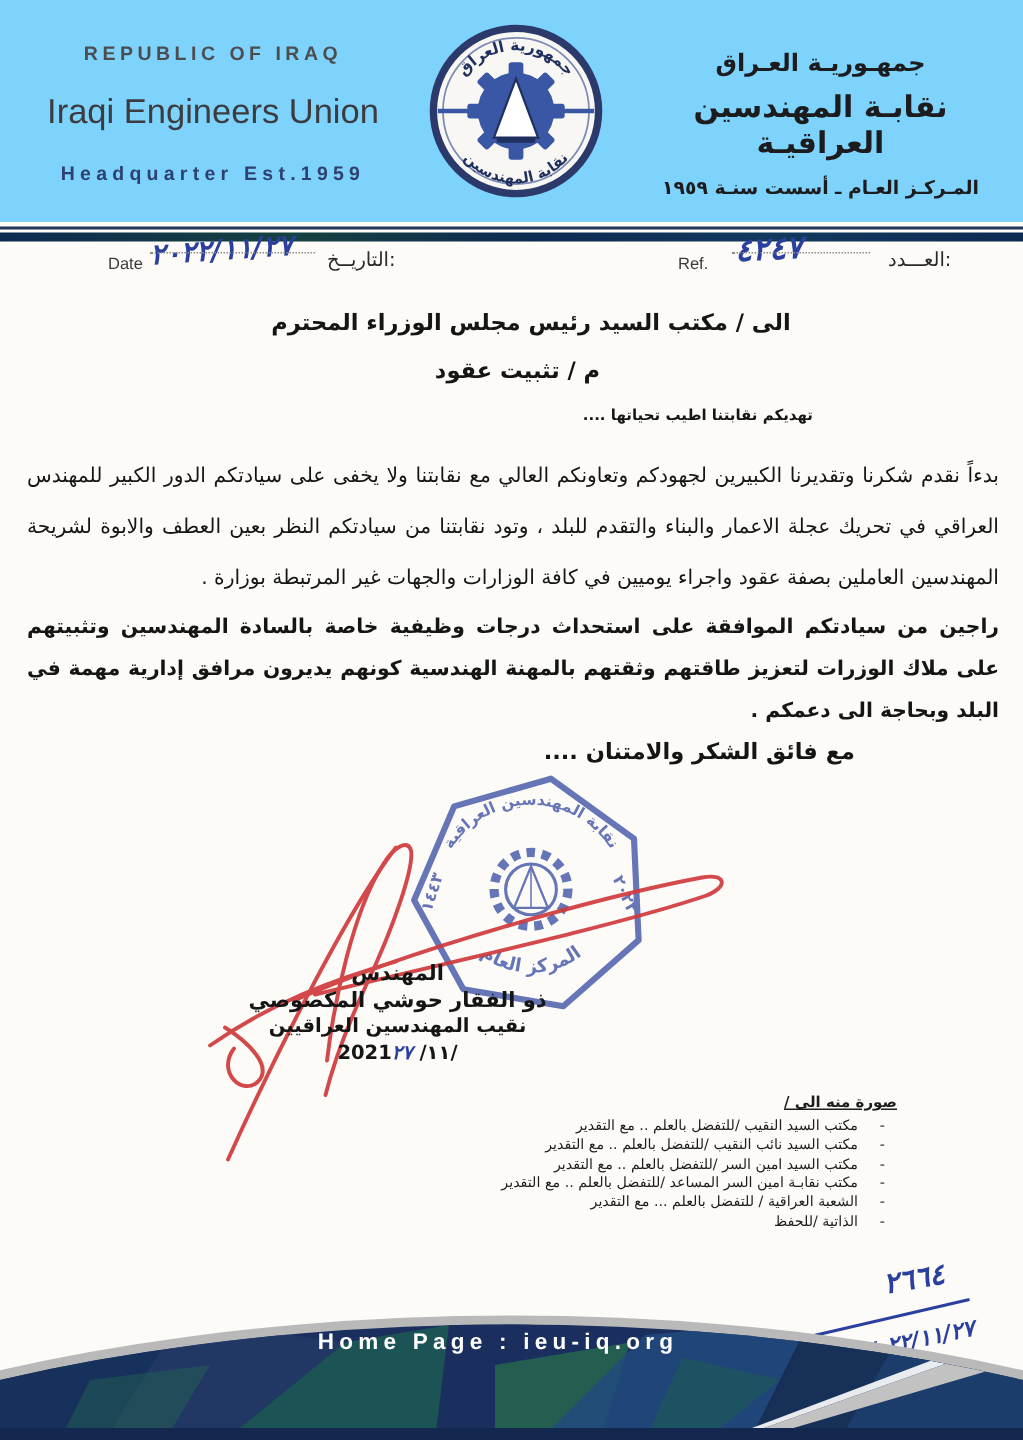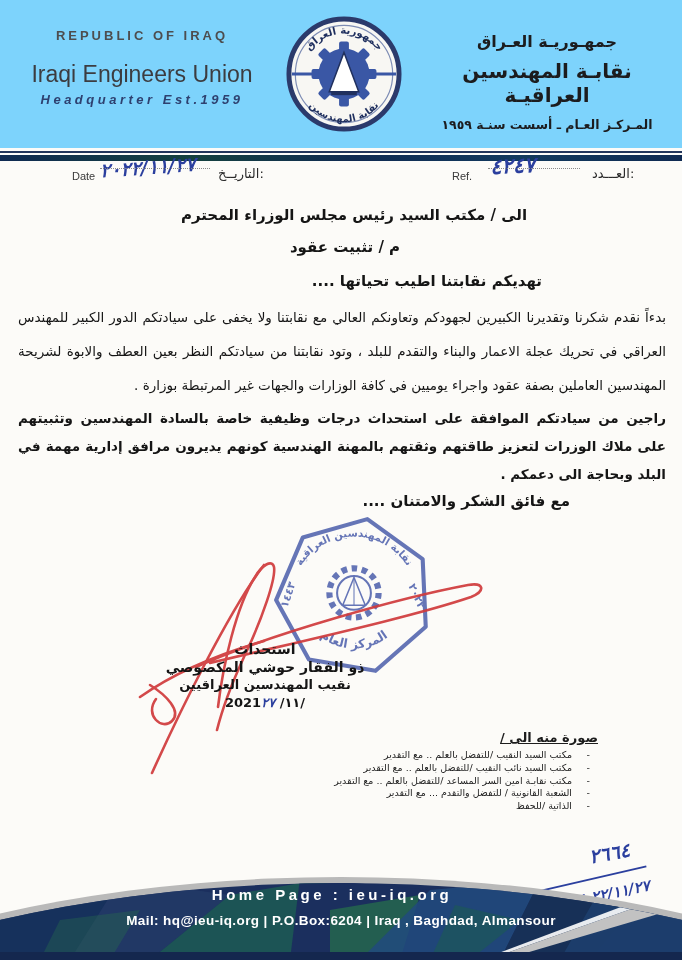--- a/index.html
+++ b/index.html
@@ -3,56 +3,56 @@
 <meta charset="utf-8">
 <style>
   html,body{margin:0;padding:0;background:#e8e8e8;}
   .page{position:relative;width:682px;height:960px;background:#fcfbf8;overflow:hidden;
         font-family:"DejaVu Sans",sans-serif;}
   
   .header{position:absolute;top:0;left:0;width:682px;height:148px;background:#7dd3fc;}
   .header-en{position:absolute;left:14px;top:28px;width:256px;text-align:center;}
   .en1{font-family:"Liberation Sans",sans-serif;font-size:13px;letter-spacing:3px;color:#4d4d4f;font-weight:bold;}
   .en2{font-family:"Liberation Sans",sans-serif;font-size:23px;color:#3c3c40;margin-top:18px;}
-  .en3{font-family:"Liberation Sans",sans-serif;font-size:13px;letter-spacing:3.5px;color:#2e4170;font-weight:bold;margin-top:4px;font-style:italic;}
+  .en3{font-family:"Liberation Sans",sans-serif;font-size:13px;letter-spacing:3.5px;color:#2e4170;font-weight:bold;margin-top:20px;}
   .logo{position:absolute;left:285px;top:14px;}
   .header-ar{position:absolute;right:10px;top:20px;width:250px;text-align:center;color:#1c1c1e;margin-top:12px;}
   .ar1{font-size:16px;font-weight:bold;letter-spacing:1px;}
   .ar2{font-size:20px;font-weight:bold;margin-top:8px;}
   .ar3{font-size:12.5px;font-weight:bold;margin-top:10px;}
   .rule-thin{position:absolute;left:0;top:151px;width:682px;height:2px;background:#23365c;}
   .rule-thick{position:absolute;left:0;top:155px;width:682px;height:6px;
       background:linear-gradient(90deg,#0f2a52,#15423f 28%,#0f2a52 52%,#123a5e 76%,#0f2a52);}
   
   .meta-label-en{position:absolute;font-family:"Liberation Sans",sans-serif;font-size:11px;color:#3a3a3a;}
   .meta-label-ar{position:absolute;font-size:13px;font-weight:normal;color:#2a2a2a;}
   .hand{color:#2b3f9e;font-style:italic;font-weight:bold;}
   .hand-date-top{position:absolute;left:100px;top:156px;font-size:19px;letter-spacing:1px;transform:rotate(-4deg);}
   .hand-ref{position:absolute;left:490px;top:154px;font-size:21px;letter-spacing:7px;transform:rotate(-3deg);}
   .leader{position:absolute;border-bottom:1.5px dotted #8a8a8a;}
   
   .arabic{direction:rtl;color:#151515;}
   .to-line{position:absolute;top:206px;left:0;width:660px;text-align:center;font-size:15px;font-weight:bold;padding-left:24px;}
   .subject-line{position:absolute;top:238px;left:0;width:690px;text-align:center;font-size:15px;font-weight:bold;}
-  .greeting{position:absolute;top:272px;right:140px;font-size:15px;font-weight:bold;}
+  .greeting{position:absolute;top:272px;right:140px;font-size:10px;font-weight:bold;}
   .para1{position:absolute;top:300px;right:16px;width:648px;font-size:13.5px;line-height:34px;text-align:justify;}
   .para2{position:absolute;top:404px;right:16px;width:648px;font-size:13.5px;line-height:28px;text-align:justify;font-weight:bold;}
   .closing{position:absolute;top:492px;right:112px;font-size:15px;font-weight:bold;}
   
   .stamp-svg{position:absolute;left:266px;top:514px;opacity:0.88;}
   .sig-svg{position:absolute;left:122px;top:545px;}
   .sig-block{position:absolute;left:120px;top:641px;width:290px;text-align:center;font-weight:bold;}
   .sig-title{font-size:14px;}
   .sig-name{font-size:14px;margin-top:2px;}
   .sig-pos{font-size:13px;margin-top:2px;}
   .sig-date{font-size:13px;margin-top:3px;letter-spacing:2px;}
   .sig-date .hand-inline{color:#2b3f9e;font-style:italic;}
   
   .cc{position:absolute;top:730px;right:84px;width:300px;direction:rtl;text-align:right;color:#1d1d1d;}
-  .cc-header{font-size:13px;font-weight:bold;text-decoration:underline;margin-bottom:4px;}
+  .cc-header{font-size:10px;font-weight:bold;text-decoration:underline;margin-bottom:4px;}
   .cc ul{margin:0;padding:0;list-style:none;}
   .cc li{font-size:9.5px;line-height:12.8px;padding-right:26px;position:relative;}
   .cc li::before{content:"-";position:absolute;right:8px;}
   
   .ann-num{position:absolute;right:52px;top:842px;font-size:19px;letter-spacing:4px;transform:rotate(-10deg);}
   .ann-line{position:absolute;right:34px;top:880px;width:130px;border-top:2px solid #2b3f9e;transform:rotate(-13deg);}
   .ann-date{position:absolute;right:32px;top:884px;font-size:15px;letter-spacing:1px;transform:rotate(-12deg);}
   
   .footer-svg{position:absolute;left:0;top:850px;}
   .home-line{position:absolute;top:886px;left:0;width:664px;text-align:center;
@@ -170,33 +170,34 @@
     <g stroke="#d03a3c" stroke-width="2.6" fill="none" stroke-linecap="round" opacity="0.92">
       <path d="M 30,228 C 58,166 108,64 142,20"></path>
       <path d="M 96,162 C 101,120 114,62 133,32 C 140,20 150,14 152,22 C 154,33 141,72 122,112 C 110,138 100,165 95,185"></path>
       <path d="M 18,152 C 58,124 100,108 142,96"></path>
       <path d="M 74,122 C 150,88 282,52 346,40 C 362,37 364,46 349,52 C 290,72 180,96 88,118"></path>
       <path d="M 28,140 C 44,150 60,166 50,176 C 40,186 22,170 34,154"></path>
     </g>
   </svg>
 
   <div class="arabic sig-block">
-    <div class="sig-title">استحداث</div>
+    <div class="sig-title">المهندس</div>
     <div class="sig-name">ذو الفقار حوشي المكصوصي</div>
     <div class="sig-pos">نقيب المهندسين العراقيين</div>
     <div class="sig-date"><span>/١١/ 2021</span><span class="hand-inline">٢٧</span></div>
   </div>
 
   <div class="cc">
     <div class="cc-header">صورة منه الى /</div>
     <ul>
       <li>مكتب السيد النقيب /للتفضل بالعلم .. مع التقدير</li>
       <li>مكتب السيد نائب النقيب /للتفضل بالعلم .. مع التقدير</li>
+      <li>مكتب السيد امين السر /للتفضل بالعلم .. مع التقدير</li>
       <li>مكتب نقابـة امين السر المساعد  /للتفضل بالعلم .. مع التقدير</li>
-      <li>الشعبة القانونية / للتفضل والتقدم ... مع التقدير</li>
+      <li>الشعبة العراقية / للتفضل بالعلم ... مع التقدير</li>
       <li>الذاتية /للحفظ</li>
     </ul>
   </div>
 
   <div class="hand ann-num">٢٦٦٤</div>
   <div class="ann-line"></div>
   <div class="hand ann-date">٢٠٢٢/١١/٢٧</div>
 
   <svg class="footer-svg" width="682" height="110" viewBox="0 0 682 110">
     <defs>
@@ -217,15 +218,14 @@
       <polygon points="540,30 640,50 590,110 500,110" fill="#173057"></polygon>
       <polygon points="600,40 682,35 682,110 560,110" fill="#1d3f6e" opacity="0.9"></polygon>
       <polygon points="455,55 520,70 470,110 430,110" fill="#1c5a54" opacity="0.6"></polygon>
       <polygon points="60,70 140,60 110,110 40,110" fill="#27724a" opacity="0.35"></polygon>
       <polygon points="480,110 682,34 682,41 487,110" fill="#ffffff" opacity="0.9"></polygon>
       <polygon points="487,110 682,41 682,57 502,110" fill="#c2c2c2"></polygon>
     </g>
     <rect x="0" y="102" width="682" height="8" fill="#14274e"></rect>
   </svg>
   <div class="home-line">Home Page : ieu-iq.org</div>
-  <div class="mail-line">Mail: hq@ieu-iq.org  |  P.O.Box:6204 |  Iraq , Baghdad, Almansour</div>
 
 </div>
 
 </body></html>

